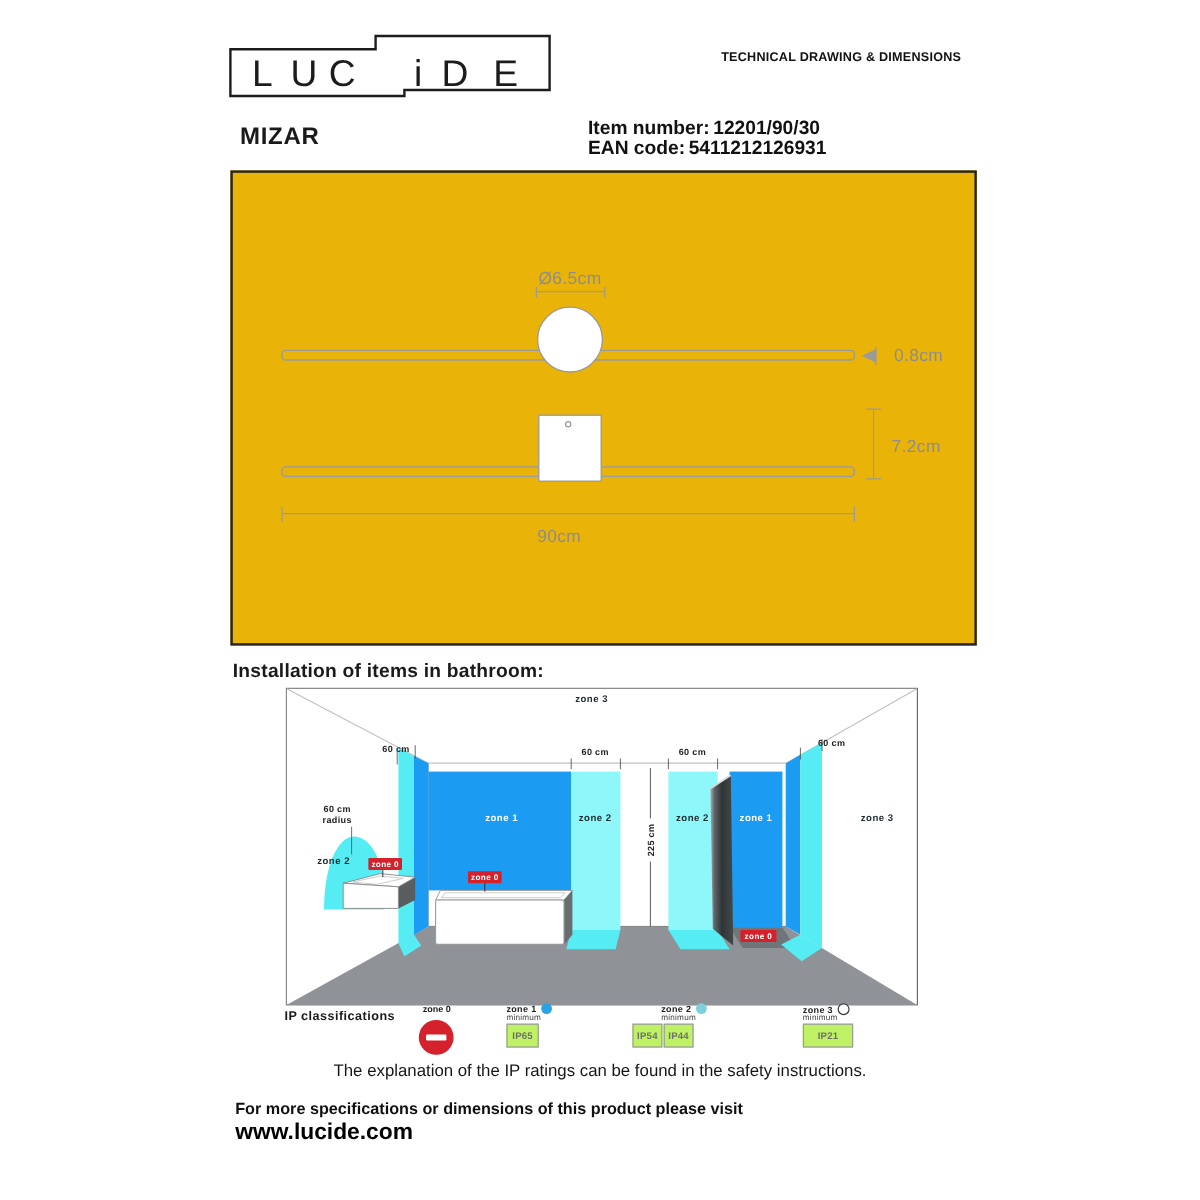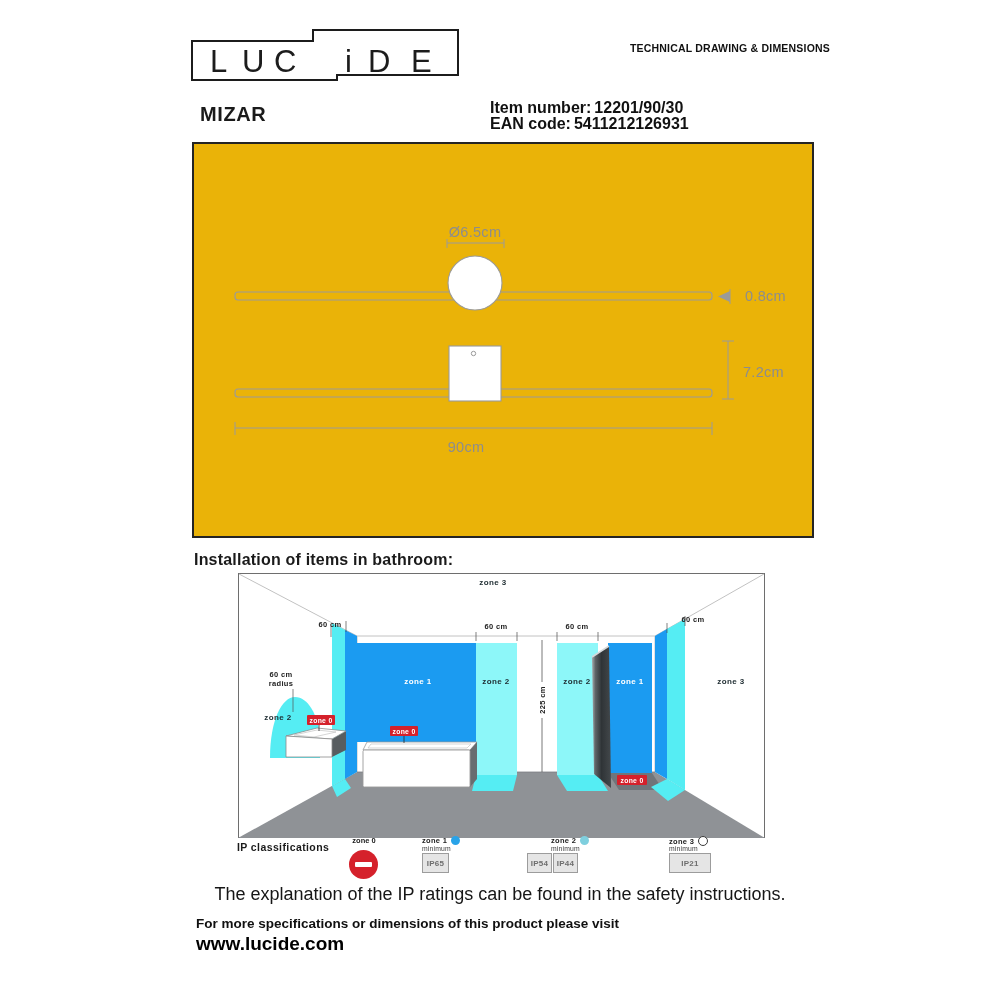--- a/index.html
+++ b/index.html
@@ -7,21 +7,21 @@
     width:1000px;height:1000px;background:#ffffff;position:relative;
     font-family:"Liberation Sans","DejaVu Sans",sans-serif;color:#1a1a1a;
     -webkit-font-smoothing:antialiased;
   }
   .abs{position:absolute;}
   svg text{font-family:"Liberation Sans","DejaVu Sans",sans-serif;}
 
   
   .logo-svg{left:190px;top:26px;}
   .logo-letter{font-size:31px;font-weight:300;fill:#1c1c1c;letter-spacing:0;}
-  .doc-title{left:604px;top:42px;width:226px;text-align:right;font-size:10.5px;font-weight:bold;letter-spacing:0.2px;color:#111;}
+  .doc-title{left:588px;top:42px;width:226px;text-align:center;font-size:10.5px;font-weight:bold;letter-spacing:0.2px;color:#111;}
   .product-name{left:200px;top:103px;font-size:20px;font-weight:bold;letter-spacing:0.6px;}
   .item-block{left:490px;top:100px;font-size:16px;font-weight:bold;line-height:16px;color:#111;}
   .item-block .val{margin-left:3px;}
 
   
   .draw-box{left:192px;top:142px;width:622px;height:396px;border:2px solid #242424;box-sizing:border-box;background:#eab308;}
   .dimtext{font-size:14.5px;fill:#8d8d8d;letter-spacing:0.3px;}
   .thin{stroke:#9a9a9a;stroke-width:1.1;fill:none;}
   .thin2{stroke:#9a9a9a;stroke-width:1;fill:none;}
 
@@ -36,25 +36,25 @@
   .persp{stroke:#c2c2c2;stroke-width:1;}
 
   
   .lg-title{left:237px;top:841px;font-size:10.5px;font-weight:bold;letter-spacing:0.4px;}
   .lg-zone{font-size:7.5px;font-weight:bold;color:#222;letter-spacing:0.3px;display:flex;align-items:center;gap:4px;}
   .lg-min{font-size:6.8px;color:#3c3c3c;letter-spacing:0.2px;}
   .dot{width:9px;height:9px;border-radius:50%;display:inline-block;}
   .dot-z1{background:#29A3E8;}
   .dot-z2{background:#7FCFDE;}
   .dot-z3{background:#fff;border:1.4px solid #3a3a3a;box-sizing:border-box;width:10px;height:10px;}
-  .ip-box{border:1px solid #9c9c9c;background:#e5e5e5;color:#6e6e6e;font-size:8px;font-weight:bold;
+  .ip-box{border:1px solid #9c9c9c;background:#bef264;color:#6e6e6e;font-size:8px;font-weight:bold;
           display:flex;align-items:center;justify-content:center;box-sizing:border-box;letter-spacing:0.2px;}
   .noentry{width:29px;height:29px;border-radius:50%;background:#D5212B;display:flex;align-items:center;justify-content:center;}
   .noentry .bar{width:17px;height:5px;background:#fff;border-radius:1px;}
-  .lg-note{left:500px;top:884px;transform:translateX(-50%);font-size:18px;color:#161616;white-space:nowrap;}
+  .lg-note{left:500px;top:884px;transform:translateX(-50%);font-size:14px;color:#161616;white-space:nowrap;}
 
   
   .foot-1{left:196px;top:916px;font-size:13.5px;font-weight:bold;color:#101010;}
   .foot-url{left:196px;top:933px;font-size:19px;font-weight:bold;color:#000;}
 </style>
 </head>
 <body>
 
 <svg class="abs logo-svg" width="272" height="62" viewBox="0 0 272 62">
   <path d="M2,15 H123 V4 H268 V49 H147 V54 H2 Z" fill="none" stroke="#1c1c1c" stroke-width="2"></path>

